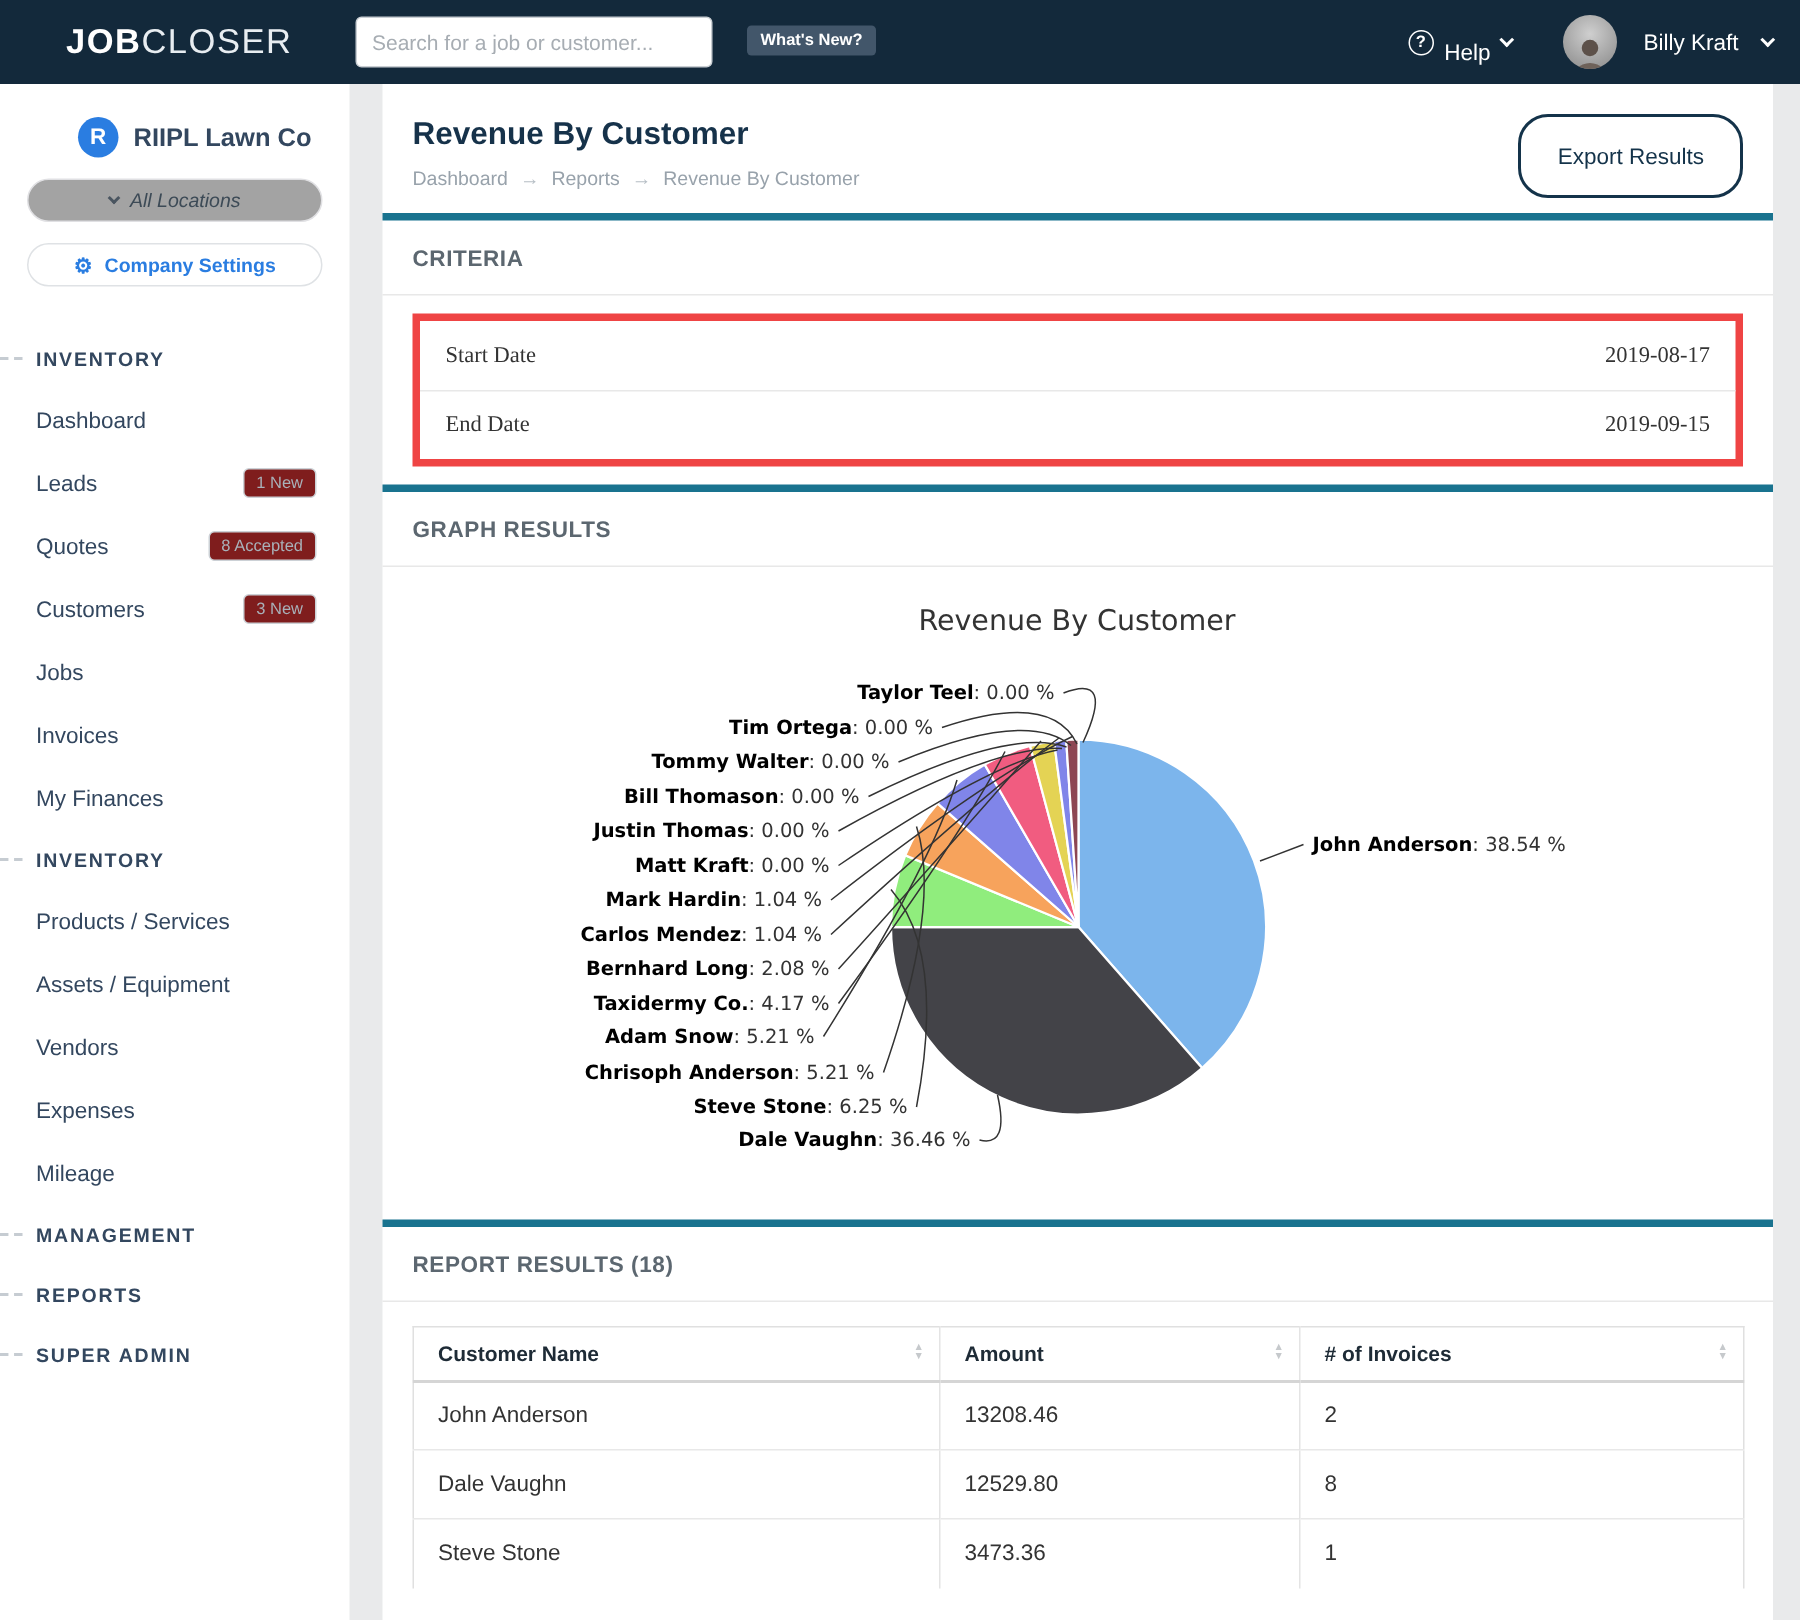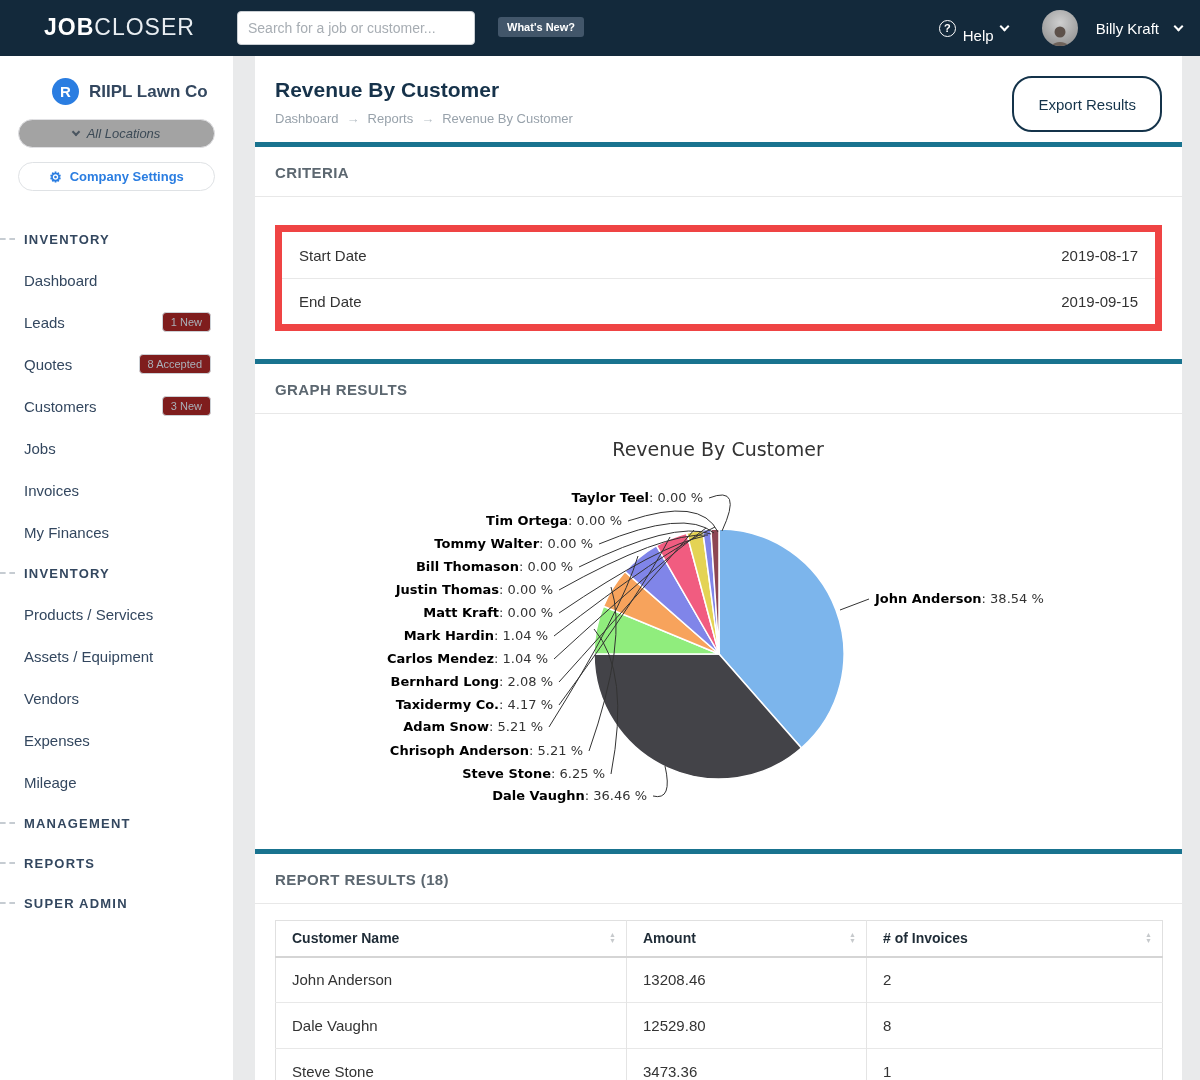--- a/index.html
+++ b/index.html
@@ -66,21 +66,21 @@
   .breadcrumb .crumb { cursor:pointer; }
   .breadcrumb .arrow { color:#b7bfc6; font-size:13px; }
   .export-btn { position:absolute; right:20px; top:20px; height:56px; padding:0 24px;
                 background:#fff; border:2px solid #14334a; border-radius:20px; font-size:15px;
                 color:#14334a; cursor:pointer; font-family:inherit; }
 
   .tealbar { width:927px; height:5px; background:#19738f; }
   .card-heading { padding:17px 20px 15px 20px; font-size:15px; font-weight:700; color:#5c6770;
                   letter-spacing:0.4px; border-bottom:1px solid #e8e8e8; }
 
-  .criteria-box { margin:28px 20px; border:7px solid #ef4444; }
+  .criteria-box { margin:12px 20px; border:5px solid #ef4444;font-family:Liberation Serif, serif; }
   .criteria-row { display:flex; justify-content:space-between; align-items:center;
                   height:46px; padding:0 17px; font-size:15px; color:#333; }
   .criteria-row + .criteria-row { border-top:1px solid #e8e8e8; }
 
   .chart-wrap { width:927px; height:435px; }
 
   .report-table { margin:16px 20px 0 20px; border:1px solid #e0e0e0; border-bottom:none;
                   width:887px; border-collapse:collapse; table-layout:fixed; }
   .report-table th { text-align:left; font-size:14px; font-weight:700; color:#1e2b36;
                      padding:0 16px; height:36px; border-bottom:2px solid #d5d5d5;

